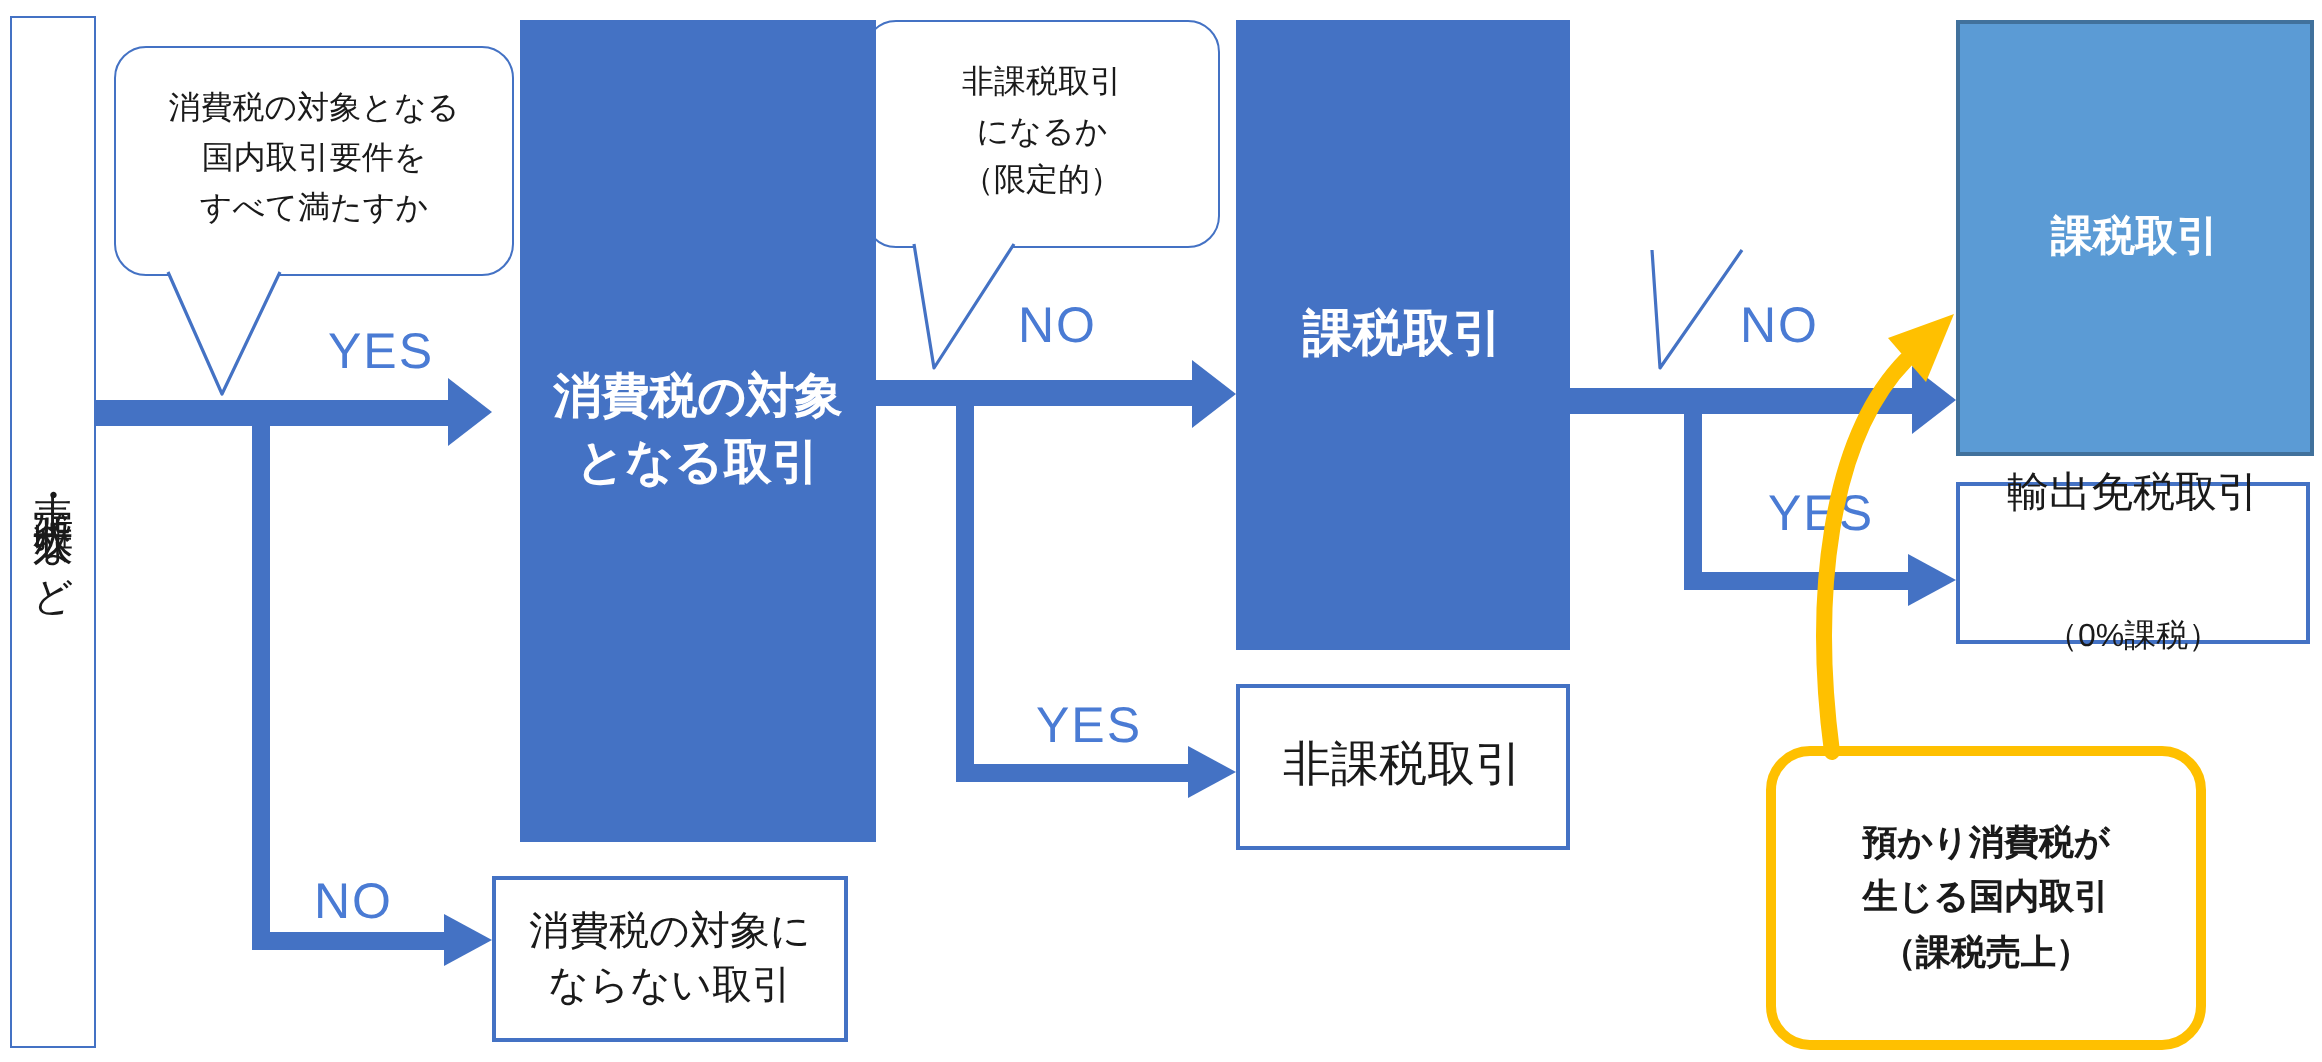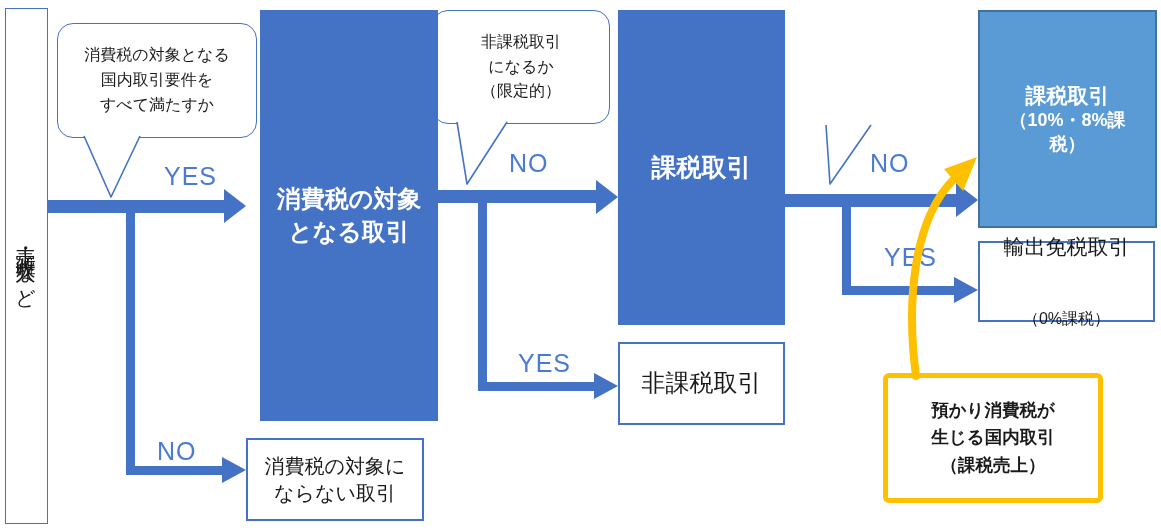--- a/index.html
+++ b/index.html
@@ -44,22 +44,22 @@
 
   
   .white-box{background:#fff;border:2px solid var(--primary-blue);color:var(--text-black);line-height:1.35;}
   .box-out{left:246px;top:438px;width:178px;height:83px;font-size:20px;}
   .box-nontax{left:618px;top:342px;width:167px;height:83px;font-size:24px;}
   .box-export{left:978px;top:241px;width:177px;height:81px;flex-direction:column;line-height:1.3;gap:48px;}
   .box-export .t1{font-size:21px;}
   .box-export .t2{font-size:16px;}
 
   
-  .note-box{left:883px;top:373px;width:220px;height:130px;background:#fff;
-    border:5.5px solid var(--orange);border-radius:6px;
+  .note-box{left:883px;top:373px;width:220px;height:152px;background:#fff;
+    border:5.5px solid var(--orange);border-radius:22px;
     font-size:17.5px;font-weight:bold;color:var(--text-black);line-height:1.55;justify-content:center;}
 
   
   .shaft{position:absolute;background:var(--primary-blue);}
   .head{position:absolute;width:0;height:0;border-style:solid;border-color:transparent;}
   .head-main{border-top-width:17px;border-bottom-width:17px;border-left:22px solid var(--primary-blue);
     border-right-width:0;}
   .head-branch{border-top-width:13.5px;border-bottom-width:13.5px;border-left:24px solid var(--primary-blue);
     border-right-width:0;}
 
@@ -124,22 +124,20 @@
     <span class="preline">消費税の対象
 となる取引</span>
   </div>
 
   <div class="abs center blue-box box-taxable">
     <span class="preline">課税取引</span>
   </div>
 
   <div class="abs center lightblue-box">
     <span class="t1">課税取引</span>
-    <span class="t2 preline">（10%・8%課
-税）</span>
   </div>
 
   <div class="abs center white-box box-out">
     <span class="preline">消費税の対象に
 ならない取引</span>
   </div>
 
   <div class="abs center white-box box-nontax">
     <span class="preline">非課税取引</span>
   </div>

